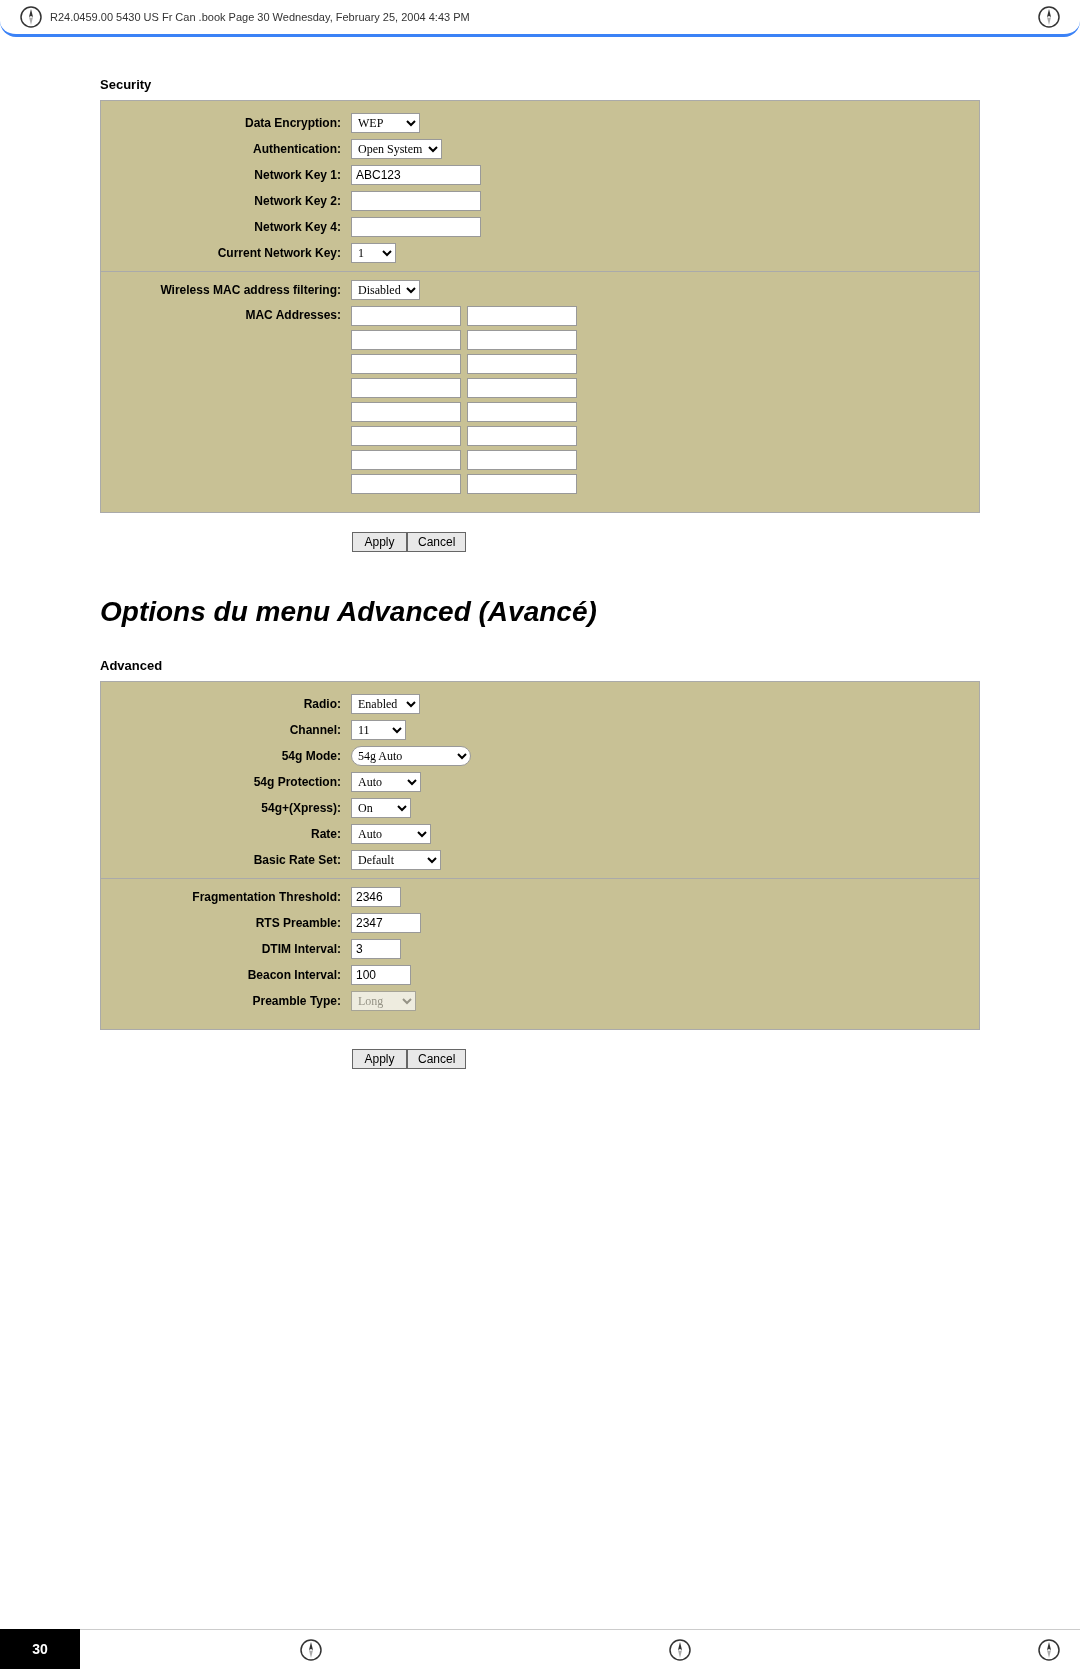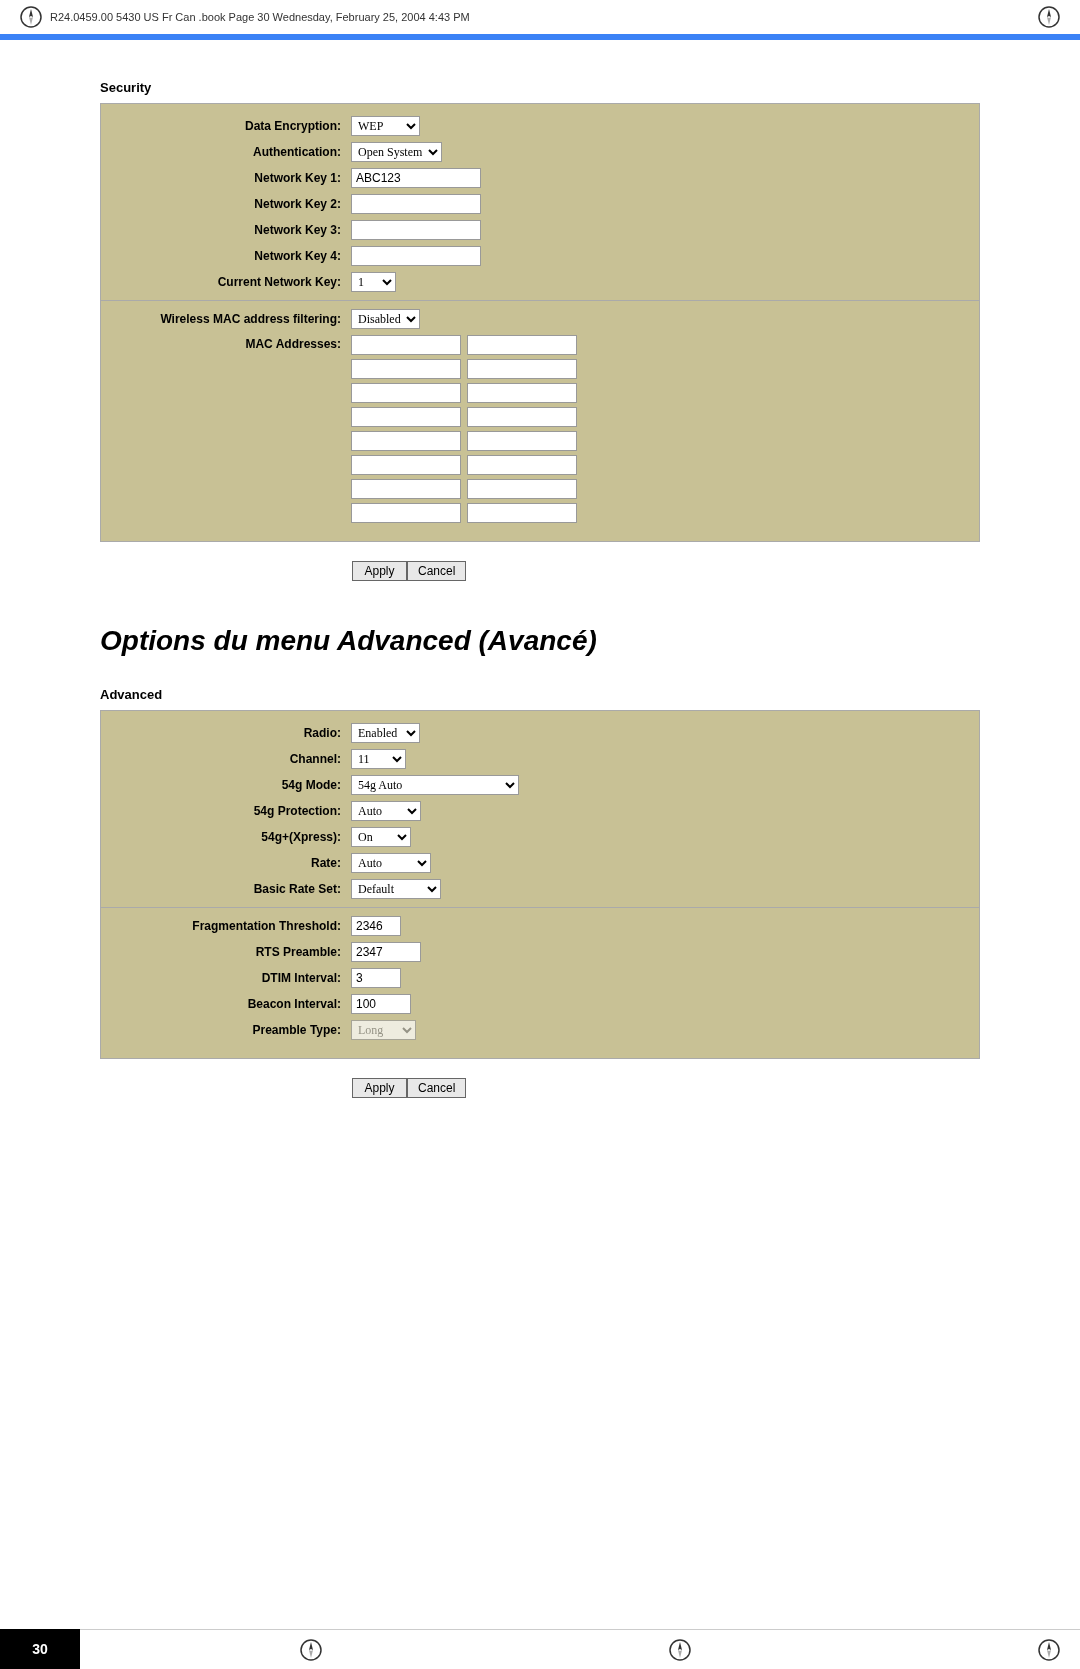--- a/index.html
+++ b/index.html
@@ -9,27 +9,28 @@
       font-size: 13px;
       color: #000;
       width: 1080px;
       min-height: 1669px;
       position: relative;
     }
 
     
     .header-bar {
       width: 100%;
-      border-bottom: 6px solid #3b82f6;
+      border-bottom: 3px solid #3b82f6;
       padding: 6px 20px;
       font-size: 11px;
       color: #333;
       display: flex;
       align-items: center;
       justify-content: space-between;
+      border-radius: 16px;
     }
 
     
     .page-content {
       padding: 40px 100px;
     }
 
     
     .section-title {
       font-size: 13px;
@@ -201,26 +202,20 @@
       </div>
     </div>
 
     <div class="form-row">
       <div class="form-label">Network Key 2:</div>
       <div class="form-control">
         <input type="text" style="width: 130px;" value="">
       </div>
     </div>
 
-    <div class="form-row">
-      <div class="form-label">Network Key 3:</div>
-      <div class="form-control">
-        <input type="text" style="width: 130px;" value="">
-      </div>
-    </div>
 
     <div class="form-row">
       <div class="form-label">Network Key 4:</div>
       <div class="form-control">
         <input type="text" style="width: 130px;" value="">
       </div>
     </div>
 
     <div class="form-row">
       <div class="form-label">Current Network Key:</div>
@@ -314,21 +309,21 @@
           <option>1</option><option>2</option><option>3</option><option>4</option>
           <option>5</option><option>6</option><option>7</option><option>8</option>
           <option>9</option><option>10</option><option>12</option><option>13</option>
         </select>
       </div>
     </div>
 
     <div class="form-row">
       <div class="form-label">54g Mode:</div>
       <div class="form-control">
-        <select style="width:168px;">
+        <select style="width:120px;border-radius:10px;">
           <option>54g Auto</option>
           <option>54g Performance</option>
           <option>54g LRS</option>
           <option>802.11b Only</option>
         </select>
       </div>
     </div>
 
     <div class="form-row">
       <div class="form-label">54g Protection:</div>

